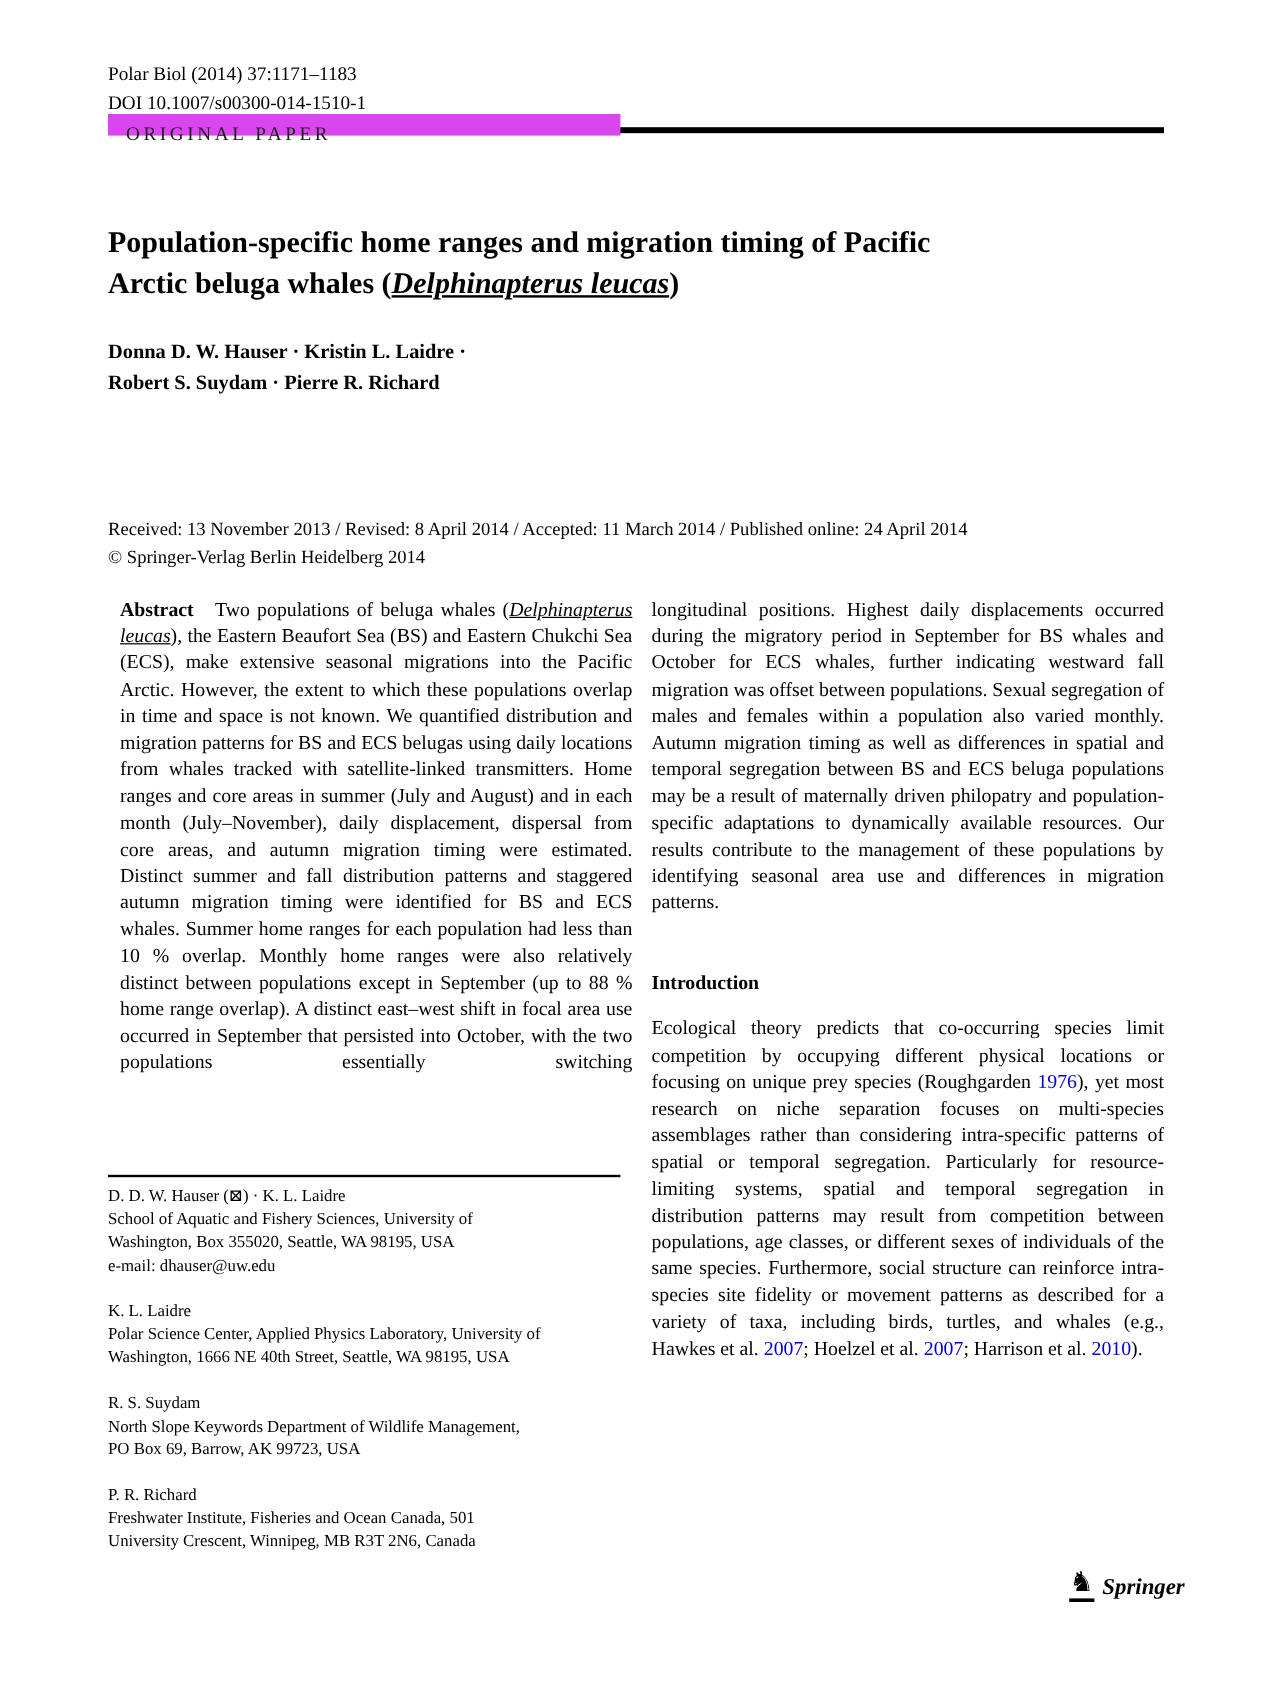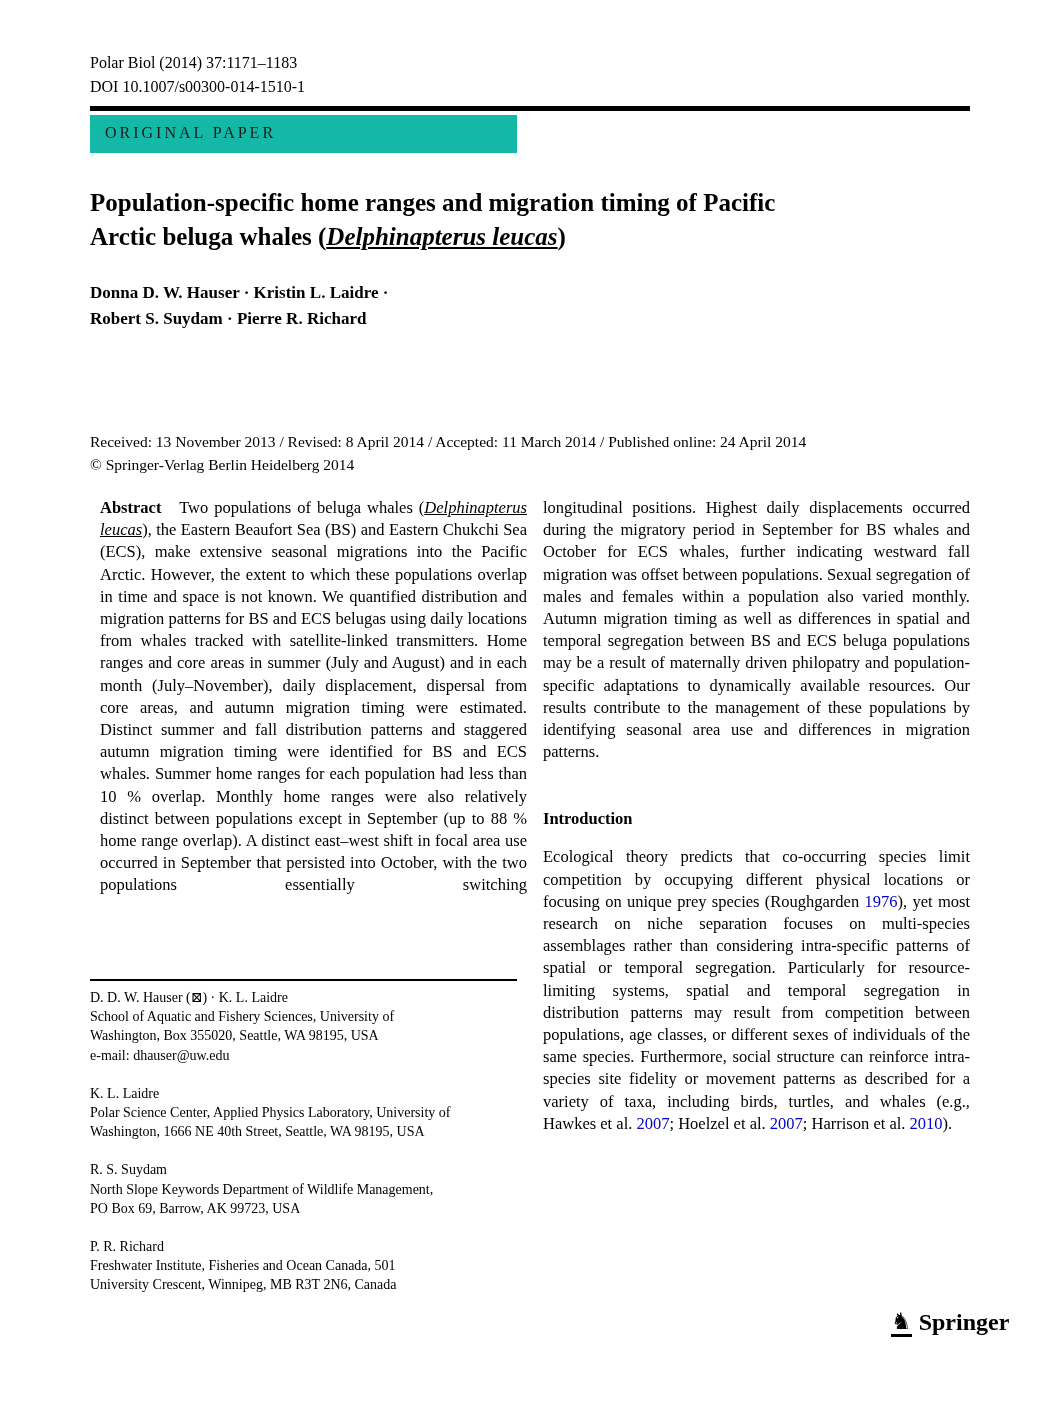--- a/index.html
+++ b/index.html
@@ -9,22 +9,22 @@
     height: 1406px;
     background: #ffffff;
     font-family: "Liberation Serif", "DejaVu Serif", serif;
     color: #000000;
     overflow: hidden;
   }
   .journal-line   { position: absolute; left: 90px; top: 54px;  font-size: 16px; }
   .doi-line       { position: absolute; left: 90px; top: 78px;  font-size: 16px; }
   .top-rule       { position: absolute; left: 90px; top: 106px; width: 880px; height: 5px; background: #000000; }
   .category-band  {
-    position: absolute; left: 90px; top: 115px; width: 427px; height: 38px;
-    background: #14b8a6;
+    position: absolute; left: 90px; top: 95px; width: 427px; height: 18px;
+    background: #d946ef;
   }
   .category-band .label {
     display: block; padding-left: 15px; line-height: 35px;
     font-size: 16px; letter-spacing: 3px; color: #1c1c1c;
   }
   .paper-title {
     position: absolute; left: 90px; top: 186px; width: 880px;
     margin: 0; font-size: 25px; font-weight: 700; line-height: 34px;
     white-space: pre-line;
   }
@@ -64,21 +64,21 @@
   .springer-logo {
     position: absolute; left: 891px; top: 1308px;
     display: flex; align-items: flex-end; gap: 7px;
   }
   .springer-knight {
     font-family: "DejaVu Sans", sans-serif;
     font-size: 23px; line-height: 1;
     border-bottom: 3px solid #000;
     padding-bottom: 1px;
   }
-  .springer-word { font-size: 24px; font-weight: 700; line-height: 1.2; }
+  .springer-word { font-size: 19px; font-weight: 700; line-height: 1.2; font-style: italic; }
 </style>
 </head>
 <body>
 
 <div class="page">
 
   <div class="journal-line">Polar Biol (2014) 37:1171–1183</div>
   <div class="doi-line">DOI 10.1007/s00300-014-1510-1</div>
 
   <div class="top-rule"></div>

